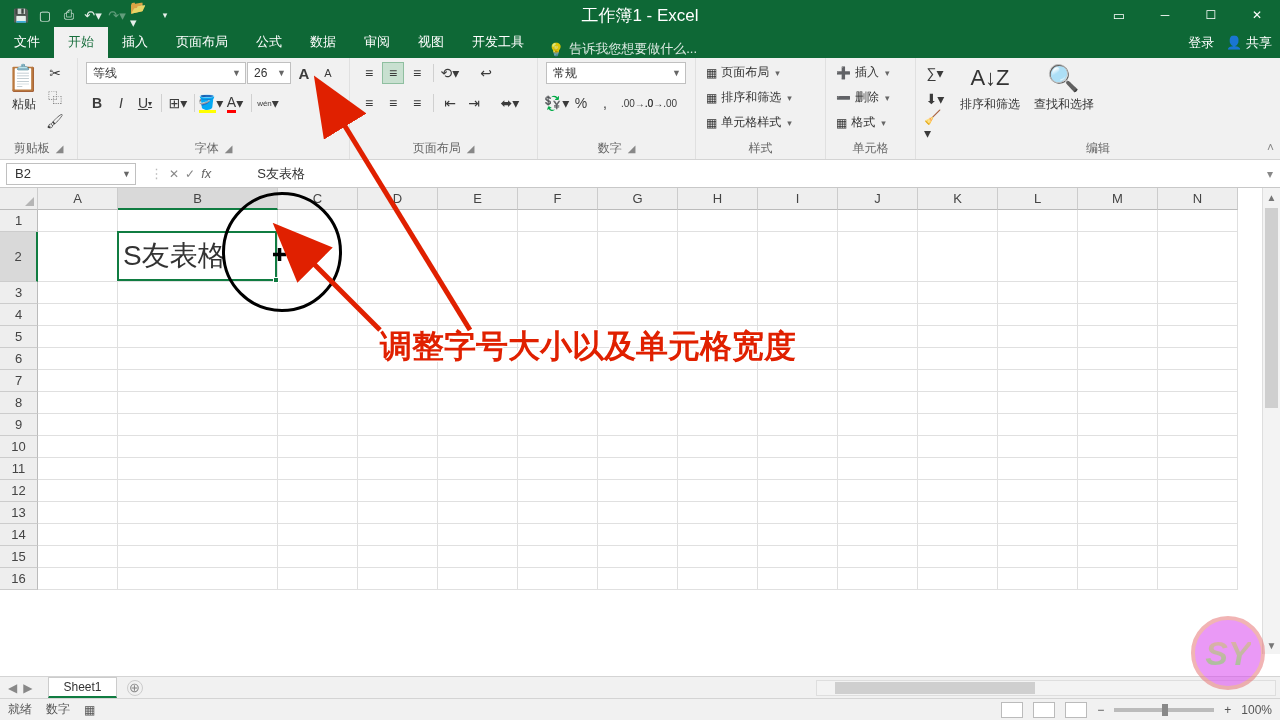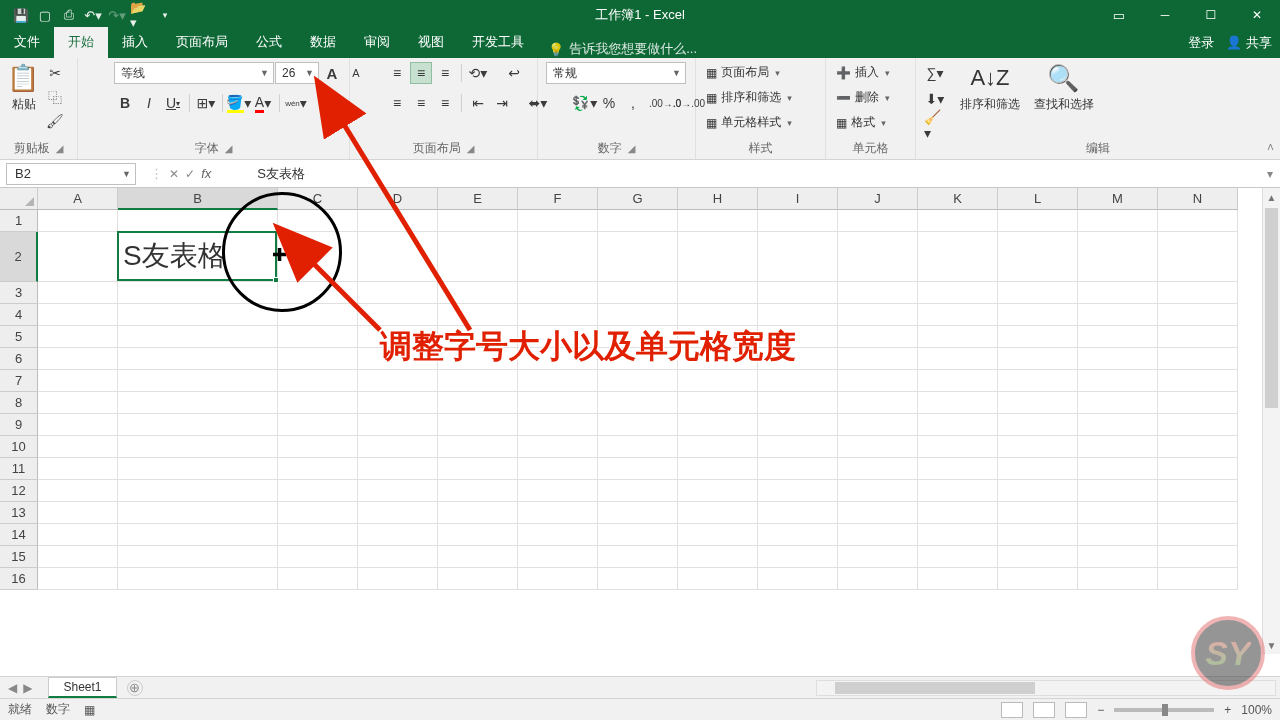--- a/index.html
+++ b/index.html
@@ -1,40 +1,40 @@
 <!DOCTYPE html>
 <html><head>
 <meta charset="utf-8">
 <style>
 *{box-sizing:border-box;margin:0;padding:0;font-family:"Microsoft YaHei","Segoe UI",sans-serif;}
 body{width:1280px;height:720px;overflow:hidden;background:#fff;font-size:12px;color:#333;position:relative;}
 .titlebar{height:30px;background:#0e6836;display:flex;align-items:center;color:#fff;position:relative;}
 .qat{display:flex;align-items:center;gap:2px;padding-left:10px;}
 .qat .qicon{width:22px;height:22px;display:flex;align-items:center;justify-content:center;color:#fff;opacity:.9;font-size:13px;}
 .qat .qicon.dim{opacity:.35;}
-.title-center{position:absolute;left:50%;transform:translateX(-50%);font-size:13px;color:#fff;}
+.title-center{position:absolute;left:50%;transform:translateX(-50%);font-size:17px;color:#fff;}
 .win-controls{margin-left:auto;display:flex;}
 .win-btn{width:46px;height:30px;display:flex;align-items:center;justify-content:center;color:#fff;}
 .tabs-row{height:28px;background:#0e6836;display:flex;align-items:flex-end;color:#fff;position:relative;}
 .tab{padding:6px 14px 7px;font-size:13px;cursor:pointer;}
 .tab.active{background:#f1f1f1;color:#1a6f3e;}
 .tellme{display:flex;align-items:center;gap:5px;font-size:13px;opacity:.85;padding-left:10px;}
 .tabs-right{position:absolute;right:8px;display:flex;align-items:center;gap:12px;top:4px;font-size:13px;}
 .ribbon{height:102px;background:#f1f1f1;border-bottom:1px solid #d4d4d4;display:flex;}
 .group{border-right:1px solid #e0e0e0;padding:4px 8px 2px;display:flex;flex-direction:column;justify-content:space-between;position:relative;}
 .group-label{text-align:center;font-size:12px;color:#666;height:18px;display:flex;align-items:center;justify-content:center;gap:6px;}
 .group-label .launcher{font-size:10px;color:#888;}
 .grp-top{flex:1;display:flex;align-items:flex-start;}
 .btn-icon{width:22px;height:22px;display:flex;align-items:center;justify-content:center;color:#3b3b3b;font-size:14px;}
 .big-btn{display:flex;flex-direction:column;align-items:center;gap:2px;color:#333;font-size:12px;}
 .big-btn .icon{width:32px;height:32px;display:flex;align-items:center;justify-content:center;font-size:26px;}
 .font-name{width:160px;height:22px;border:1px solid #c0c0c0;background:#fff;font-size:12px;padding:0 20px 0 6px;display:flex;align-items:center;position:relative;}
 .font-size{width:44px;height:22px;border:1px solid #c0c0c0;background:#fff;font-size:12px;padding:0 16px 0 6px;display:flex;align-items:center;position:relative;margin-left:-1px;}
 .dd-arrow{position:absolute;right:4px;font-size:9px;color:#666;}
-.row{display:flex;align-items:center;gap:2px;margin-left:28px;}
+.row{display:flex;align-items:center;gap:2px;}
 .row .sep{width:1px;height:18px;background:#d0d0d0;margin:0 3px;}
 .align-btn{border:1px solid transparent;}
 .align-btn.active{background:#c8e0d0;border:1px solid #8fbfa0;}
 .numfmt{width:140px;height:22px;border:1px solid #c0c0c0;background:#fff;font-size:12px;padding:0 18px 0 6px;display:flex;align-items:center;position:relative;}
 .menu-item{display:flex;align-items:center;gap:4px;font-size:12px;padding:2px 2px;}
 .menu-item .mi-arrow{font-size:9px;color:#666;margin-left:2px;}
 .formula-bar{height:28px;border-bottom:1px solid #c8c8c8;display:flex;align-items:center;background:#fff;}
 .namebox{width:130px;height:22px;border:1px solid #c0c0c0;margin-left:6px;display:flex;align-items:center;padding:0 18px 0 8px;position:relative;font-size:13px;}
 .fb-btns{display:flex;gap:6px;margin:0 40px 0 14px;align-items:center;color:#888;}
 .fx{font-style:italic;color:#666;font-size:13px;}
@@ -63,21 +63,21 @@
 .hscroll{margin-left:auto;width:460px;height:16px;background:#f3f3f3;border:1px solid #dedede;position:relative;margin-right:4px;}
 .hscroll .thumb{position:absolute;left:18px;top:1px;bottom:1px;width:200px;background:#cfcfcf;}
 .statusbar{position:absolute;bottom:0;left:0;right:0;height:22px;background:#f1f1f1;border-top:1px solid #d4d4d4;display:flex;align-items:center;font-size:12px;color:#555;padding:0 8px;gap:14px;}
 .statusbar .right{margin-left:auto;display:flex;align-items:center;gap:10px;}
 .view-btn{width:22px;height:16px;border:1px solid #bbb;background:#fff;}
 .zoom-slider{width:100px;height:4px;background:#bbb;position:relative;}
 .zoom-slider .knob{position:absolute;left:48px;top:-4px;width:6px;height:12px;background:#888;}
 .annot-circle{position:absolute;border:3px solid #000;border-radius:50%;pointer-events:none;}
 .annot-text{position:absolute;font-size:32px;font-weight:bold;color:#e02000;text-shadow:-1px -1px 0 #fff,1px -1px 0 #fff,-1px 1px 0 #fff,1px 1px 0 #fff;pointer-events:none;white-space:nowrap;}
 .arrow-svg{position:absolute;pointer-events:none;}
-.logo-sy{position:absolute;right:15px;bottom:30px;width:74px;height:74px;border-radius:50%;border:4px solid #e67777;background:#404040;display:flex;align-items:center;justify-content:center;opacity:.55;}
+.logo-sy{position:absolute;right:15px;bottom:30px;width:74px;height:74px;border-radius:50%;border:4px solid #e67777;background:#d946ef;display:flex;align-items:center;justify-content:center;opacity:.55;}
 .logo-sy span{font-size:34px;font-weight:bold;font-style:italic;background:linear-gradient(#d66,#4a964a);-webkit-background-clip:text;color:transparent;}
 </style>
 </head>
 <body>
 
 <div class="titlebar">
   <div class="qat">
     <div class="qicon">💾</div>
     <div class="qicon">▢</div>
     <div class="qicon">⎙</div>

